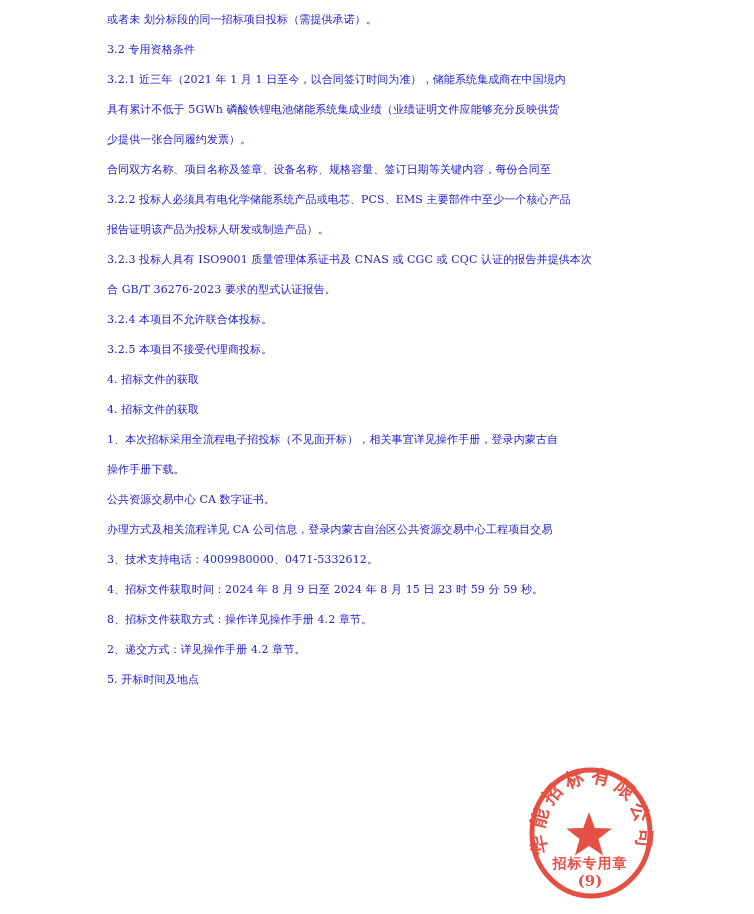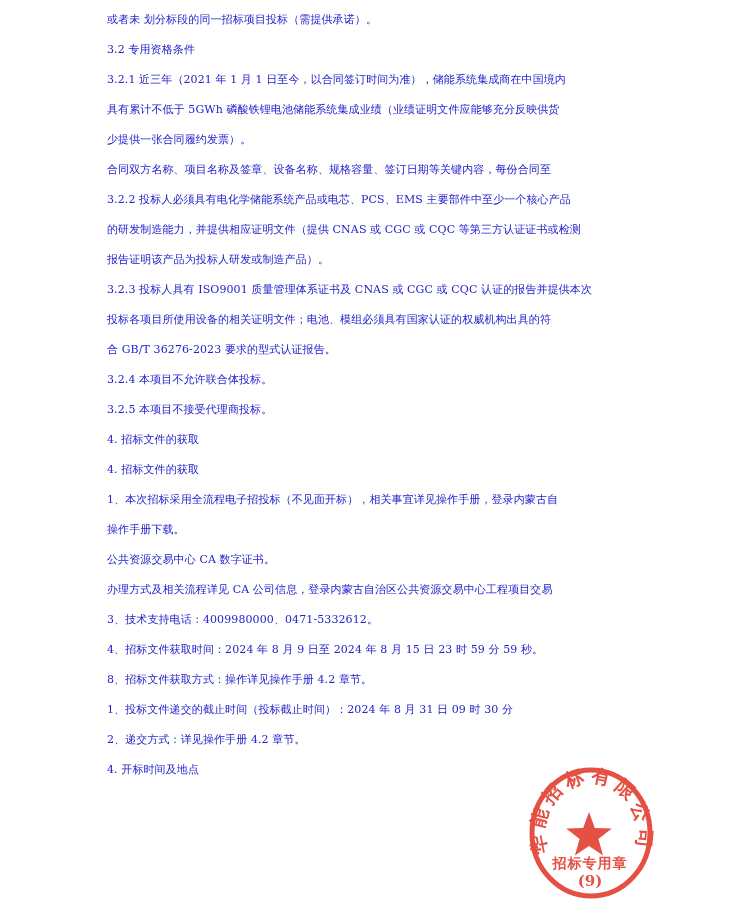--- a/index.html
+++ b/index.html
@@ -49,39 +49,36 @@
 <div class="page">
 
   <div class="doc">
     <div class="line">或者未 划分标段的同一招标项目投标（需提供承诺）。</div>
     <div class="line">3.2 专用资格条件</div>
     <div class="line">3.2.1 近三年（2021 年 1 月 1 日至今，以合同签订时间为准），储能系统集成商在中国境内</div>
     <div class="line">具有累计不低于 5GWh 磷酸铁锂电池储能系统集成业绩（业绩证明文件应能够充分反映供货</div>
     <div class="line">少提供一张合同履约发票）。</div>
     <div class="line">合同双方名称、项目名称及签章、设备名称、规格容量、签订日期等关键内容，每份合同至</div>
     <div class="line">3.2.2 投标人必须具有电化学储能系统产品或电芯、PCS、EMS 主要部件中至少一个核心产品</div>
-    <div class="line">的研发制造能力，并提供相应证明文件（提供 CNAS 或 CGC 或 CQC 等第三方认证证书或检测</div>
     <div class="line">报告证明该产品为投标人研发或制造产品）。</div>
     <div class="line">3.2.3 投标人具有 ISO9001 质量管理体系证书及 CNAS 或 CGC 或 CQC 认证的报告并提供本次</div>
-    <div class="line">投标各项目所使用设备的相关证明文件；电池、模组必须具有国家认证的权威机构出具的符</div>
     <div class="line">合 GB/T 36276-2023 要求的型式认证报告。</div>
     <div class="line">3.2.4 本项目不允许联合体投标。</div>
     <div class="line">3.2.5 本项目不接受代理商投标。</div>
     <div class="line">4. 招标文件的获取</div>
     <div class="line">4. 招标文件的获取</div>
     <div class="line">1、本次招标采用全流程电子招投标（不见面开标），相关事宜详见操作手册，登录内蒙古自</div>
     <div class="line">操作手册下载。</div>
     <div class="line">公共资源交易中心 CA 数字证书。</div>
     <div class="line">办理方式及相关流程详见 CA 公司信息，登录内蒙古自治区公共资源交易中心工程项目交易</div>
     <div class="line">3、技术支持电话：4009980000、0471-5332612。</div>
     <div class="line">4、招标文件获取时间：2024 年 8 月 9 日至 2024 年 8 月 15 日 23 时 59 分 59 秒。</div>
     <div class="line">8、招标文件获取方式：操作详见操作手册 4.2 章节。</div>
-    <div class="line">1、投标文件递交的截止时间（投标截止时间）：2024 年 8 月 31 日 09 时 30 分</div>
     <div class="line">2、递交方式：详见操作手册 4.2 章节。</div>
-    <div class="line">4. 开标时间及地点</div>
+    <div class="line">5. 开标时间及地点</div>
   </div>
 
   <svg class="seal-svg" viewBox="0 0 754 914" xmlns="http://www.w3.org/2000/svg">
     <defs>
       <path id="sealArc" d="M 548.4 854.6 A 47 51 0 1 1 633.6 854.6" fill="none"></path>
     </defs>
     <ellipse cx="591" cy="833" rx="59" ry="63" fill="none" stroke="currentColor" stroke-width="5"></ellipse>
     <polygon fill="currentColor" points="589,812 594.8,828.0 611.8,828.6 598.4,839.1 603.1,855.4 589,845.9 574.9,855.4 579.6,839.1 566.2,828.6 583.2,828.0"></polygon>
     <text class="seal-text" font-size="19">
       <textPath href="#sealArc" startOffset="2" textLength="188" lengthAdjust="spacing">华能招标有限公司</textPath>

